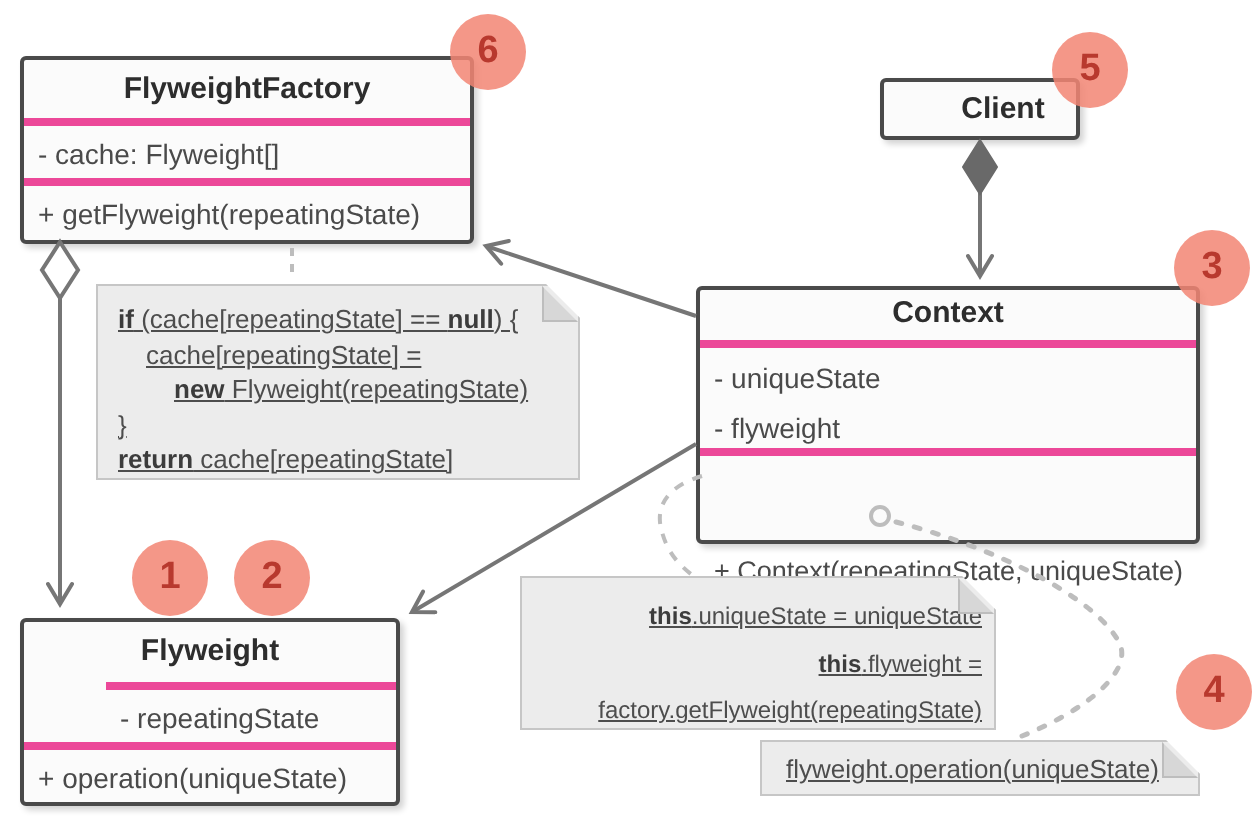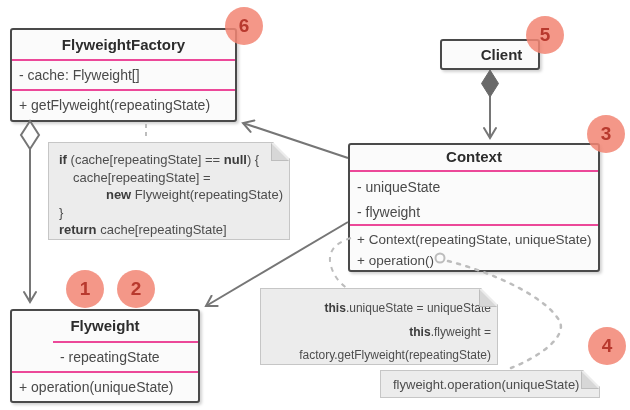--- a/index.html
+++ b/index.html
@@ -13,45 +13,46 @@
   .uml-box{
     position:absolute;box-sizing:border-box;
     background:#fbfbfb;border:2px solid #4a4a4a;border-radius:3px;
     box-shadow:2px 2px 3px rgba(0,0,0,0.18);
     display:flex;flex-direction:column;
   }
   .uml-row{box-sizing:border-box;white-space:nowrap;}
   .uml-title{
     font-weight:bold;color:#2d2d2d;text-align:center;font-size:15px;
   }
-  .uml-sep{border-top:2px solid #ec4899;}
+  .uml-sep{border-top:4px solid #ec4899;}
   .uml-text{font-size:14px;color:#4a4a4a;padding-left:7px;}
   #box-factory{left:10px;top:28px;width:227px;height:94px;justify-content:center;}
   #box-factory .uml-title{line-height:29px;height:30px;}
   #box-factory .r2{height:30px;line-height:28px;}
   #box-factory .r3{height:42px;line-height:28px;}
   #box-client{left:440px;top:39px;width:100px;height:31px;}
   #box-client .uml-title{line-height:27px;height:27px;padding-left:23px;}
   #box-context{left:348px;top:143px;width:252px;height:129px;}
   #box-context .uml-title{line-height:24px;height:25px;}
   #box-context .attrs{height:54px;padding-top:3px;}
   #box-context .attrs div{line-height:25px;}
   #box-context .methods{height:46px;padding-top:3px;}
-  #box-context .methods div{line-height:21px;font-size:13.5px;}
+  #box-context .methods div{line-height:21px;font-size:13.5px;margin-top:44px;}
   #box-flyweight{left:10px;top:309px;width:190px;height:94px;}
   #box-flyweight .uml-title{line-height:29px;height:30px;}
   #box-flyweight .r2{height:30px;line-height:28px;margin-left:41px;}
   #box-flyweight .r3{height:14px;line-height:28px;}
   
   .note{
     position:absolute;box-sizing:border-box;
     background:#ececec;border:1px solid #c6c6c6;
     box-shadow:2px 2px 2px rgba(0,0,0,0.15);
     font-size:13px;color:#4d4d4d;
     clip-path:polygon(0 0, calc(100% - 17px) 0, 100% 17px, 100% 100%, 0 100%);
+    text-decoration:underline;
   }
   .note .fold{
     position:absolute;top:0;right:0;width:17px;height:17px;
     background:#d7d7d7;border-bottom:1px solid #bdbdbd;border-left:1px solid #bdbdbd;
     clip-path:polygon(0 0, 100% 100%, 0 100%);
   }
   .note b{color:#3c3c3c;}
   #note-factory-code{left:48px;top:142px;width:242px;height:98px;padding:8px 6px 0 10px;}
   #note-factory-code .code-line{line-height:17.5px;}
   #note-context-code{left:260px;top:288px;width:238px;height:77px;padding:8px 6px 0 12px;}
@@ -106,21 +107,21 @@
     <div class="uml-row uml-title">Flyweight</div>
     <div class="uml-row uml-sep uml-text r2">- repeatingState</div>
     <div class="uml-row uml-sep uml-text r3">+ operation(uniqueState)</div>
   </div>
 
   <div class="note" id="note-factory-code">
     <span class="fold"></span>
     <div>
         <div class="code-line" style="padding-left: 0px;"><b>if</b><span> (cache[repeatingState] == </span><b>null</b><span>) {</span></div>
         <div class="code-line" style="padding-left: 14px;"><span>cache[repeatingState] =</span></div>
-        <div class="code-line" style="padding-left: 28px; text-align: right;"><b>new</b><span> Flyweight(repeatingState)</span></div>
+        <div class="code-line" style="padding-left: 28px;"><b>new</b><span> Flyweight(repeatingState)</span></div>
         <div class="code-line" style="padding-left: 0px;"><span>}</span></div>
         <div class="code-line" style="padding-left: 0px;"><b>return</b><span> cache[repeatingState]</span></div>
       </div>
   </div>
 
   <div class="note" id="note-context-code">
     <span class="fold"></span>
     <div>
         <div class="code-line" style="padding-left: 0px;"><b>this</b><span>.uniqueState = uniqueState</span></div>
         <div class="code-line" style="padding-left: 0px;"><b>this</b><span>.flyweight =</span></div>

